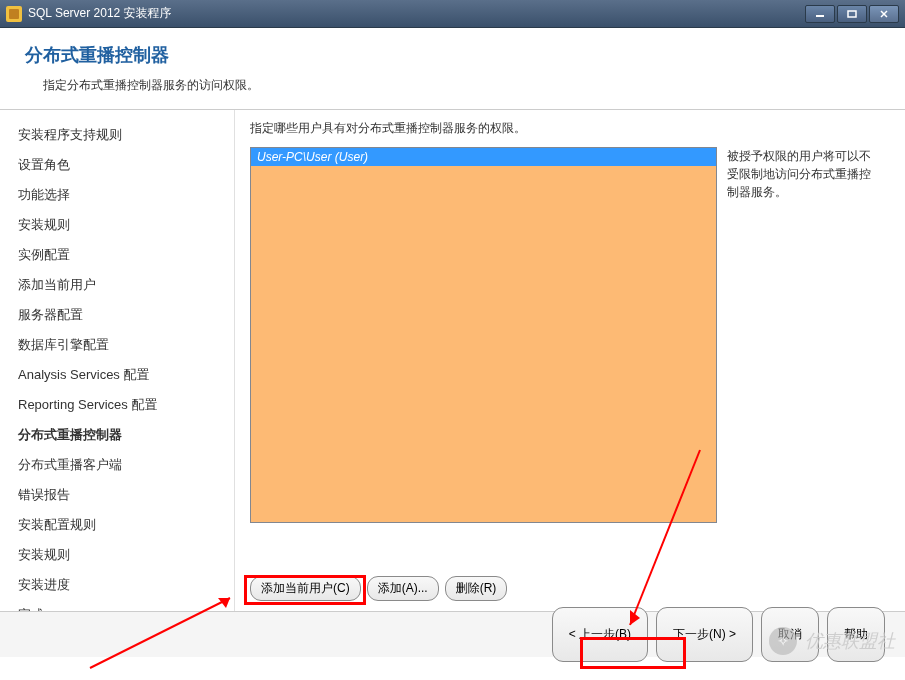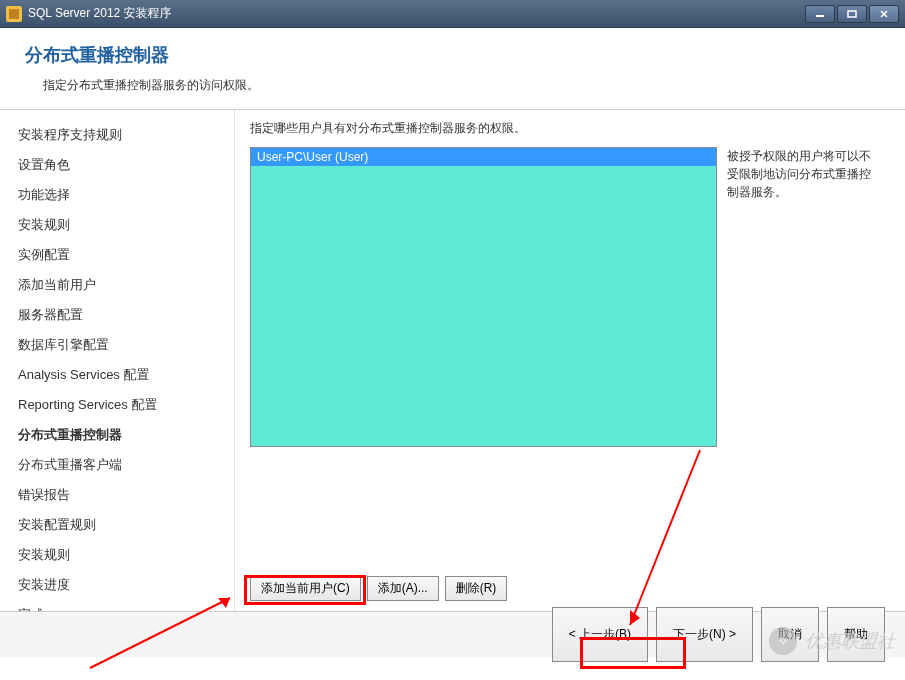--- a/index.html
+++ b/index.html
@@ -79,44 +79,45 @@
       flex: 1;
       padding: 10px 23px 10px 15px;
       display: flex;
       flex-direction: column;
     }
     .main .prompt { font-size: 12px; color: #333; margin-bottom: 10px; }
     .list-row { display: flex; gap: 10px; flex:1; }
     .users-list {
       flex: 1;
       border: 1px solid #828790;
-      height: 300px;
-      background: #5eead4;
+      height: 376px;
+      background: #fdba74;
       overflow: auto;
+      font-style: italic;
     }
     .users-list .user-item {
       font-size: 12px;
       padding: 2px 6px;
       color: #fff;
       background: #3399ff;
       cursor: default;
     }
     .help-text {
       width: 155px;
       font-size: 12px;
       color: #333;
       line-height: 1.5;
     }
     .user-btns { margin-top: 8px; display:flex; gap:6px; }
     .btn {
       font-size: 12px;
       padding: 3px 10px;
       background: linear-gradient(180deg,#f8f8f8,#e8e8e8);
       border: 1px solid #8a8a8a;
-      border-radius: 0;
+      border-radius: 11px;
       cursor: pointer;
       min-height: 24px;
     }
     .footer {
       height: 45px;
       display: flex;
       align-items: center;
       justify-content: flex-end;
       gap: 8px;
       padding: 0 20px;

